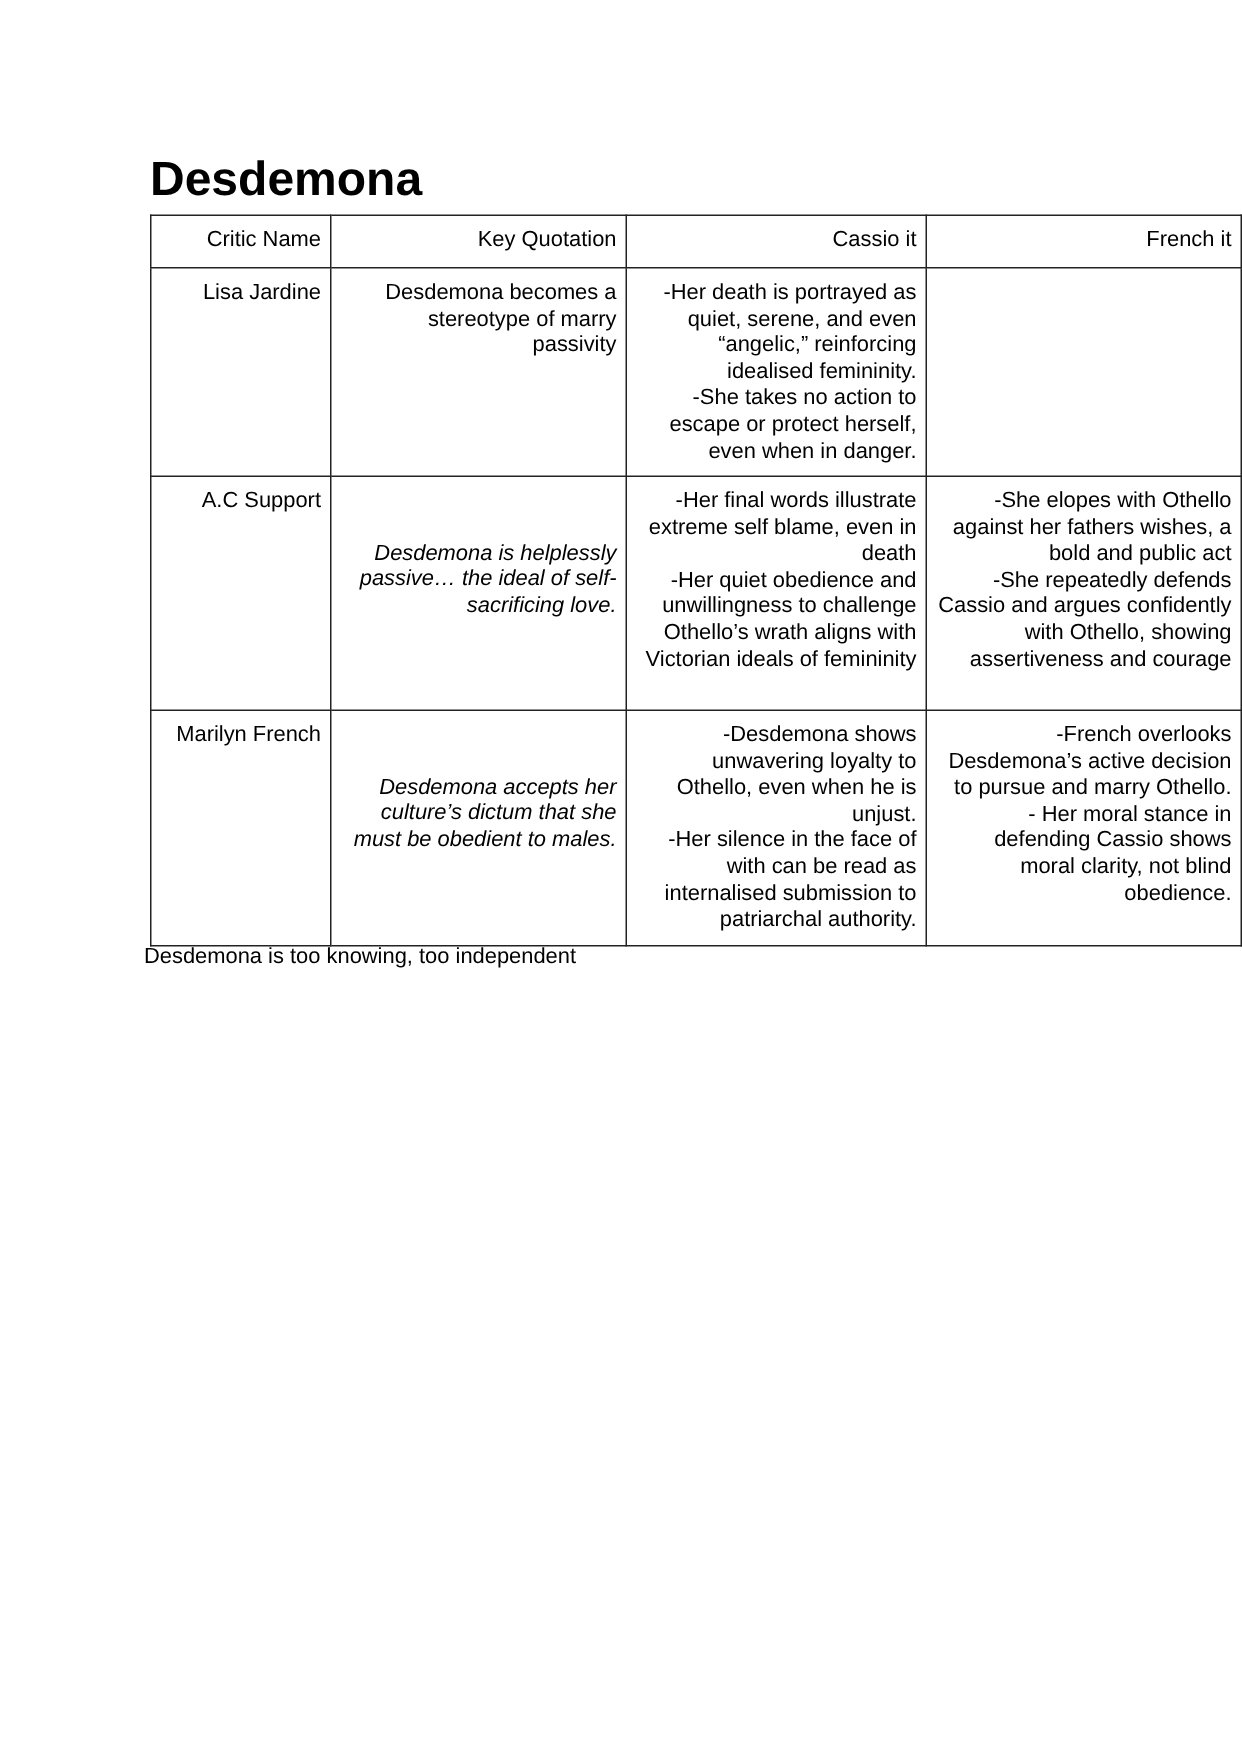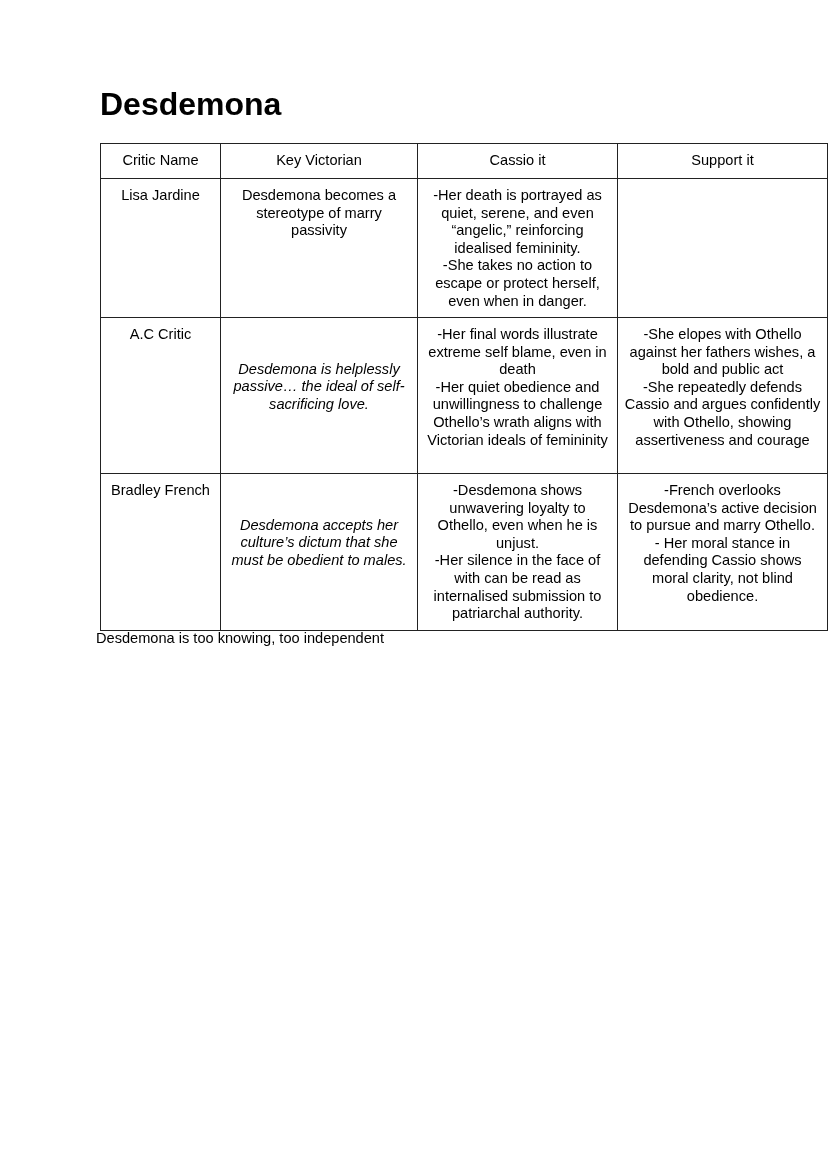--- a/index.html
+++ b/index.html
@@ -11,42 +11,42 @@
     width: 828px;
     height: 1169px;
     position: relative;
     overflow: hidden;
     font-family: "Liberation Sans", sans-serif;
     color: #000;
   }
   .page-title {
     position: absolute;
     left: 100px;
-    top: 84px;
+    top: 99px;
     font-size: 32px;
     font-weight: bold;
     margin: 0;
     line-height: 40px;
     letter-spacing: 0px;
   }
   table.critics {
     position: absolute;
     left: 100px;
     top: 143px;
     width: 727px;
     border-collapse: collapse;
     table-layout: fixed;
     font-size: 14.6px;
     line-height: 17.6px;
   }
   table.critics th,
   table.critics td {
     border: 1.5px solid #222;
     vertical-align: top;
-    text-align: center;
+    text-align: right;
     font-weight: normal;
     padding: 7px 6px 6px 6px;
     white-space: pre-line;
   }
   table.critics th { height: 20px; padding-top: 8px; }
   col.c1 { width: 120px; }
   col.c2 { width: 197px; }
   col.c3 { width: 200px; }
   col.c4 { width: 210px; }
   tr.r1 td { height: 124px; padding-top: 8px; }
@@ -69,45 +69,45 @@
 <table class="critics">
   <colgroup>
     <col class="c1">
       <col class="c2">
       <col class="c3">
       <col class="c4">
   </colgroup>
   <thead>
     <tr>
       <th>Critic Name</th>
-      <th>Key Victorian</th>
+      <th>Key Quotation</th>
       <th>Cassio it</th>
-      <th>Support it</th>
+      <th>French it</th>
     </tr>
   </thead>
   <tbody>
     <tr class="r1">
       <td>Lisa Jardine</td>
       <td>Desdemona becomes a stereotype of marry passivity</td>
       <td>-Her death is portrayed as quiet, serene, and even “angelic,” reinforcing idealised femininity.
 -She takes no action to escape or protect herself, even when in danger.</td>
       <td></td>
     </tr>
     <tr class="r2">
-      <td>A.C Critic</td>
+      <td>A.C Support</td>
       <td>
         <span class="quote-offset">Desdemona is helplessly passive… the ideal of self-sacrificing love.</span>
       </td>
       <td>-Her final words illustrate extreme self blame, even in death
 -Her quiet obedience and unwillingness to challenge Othello’s wrath aligns with Victorian ideals of femininity</td>
       <td>-She elopes with Othello against her fathers wishes, a bold and public act
 -She repeatedly defends Cassio and argues confidently with Othello, showing assertiveness and courage</td>
     </tr>
     <tr class="r3">
-      <td>Bradley French</td>
+      <td>Marilyn French</td>
       <td>
         <span class="quote-offset">Desdemona accepts her culture’s dictum that she must be obedient to males.</span>
       </td>
       <td>-Desdemona shows unwavering loyalty to Othello, even when he is unjust.
 -Her silence in the face of with can be read as internalised submission to patriarchal authority.</td>
       <td>-French overlooks Desdemona’s active decision to pursue and marry Othello.
 - Her moral stance in defending Cassio shows moral clarity, not blind obedience.</td>
     </tr>
   </tbody>
 </table>

